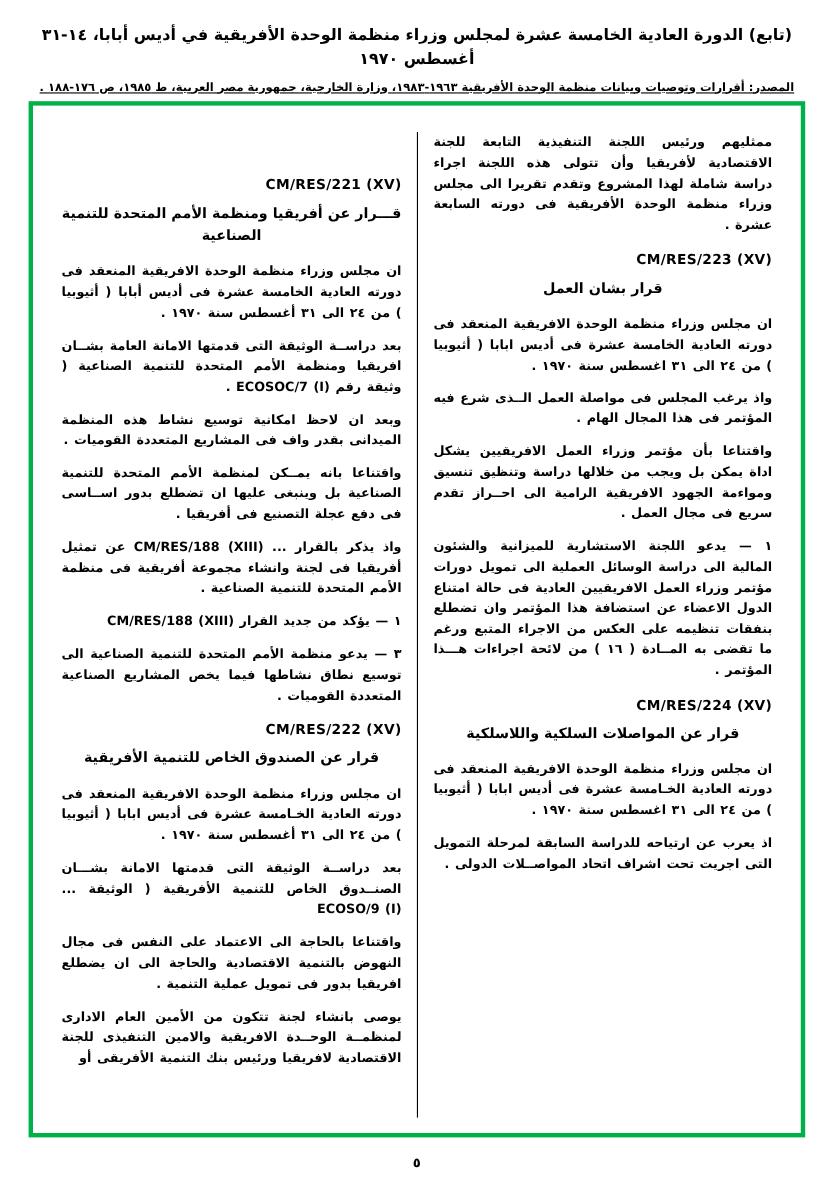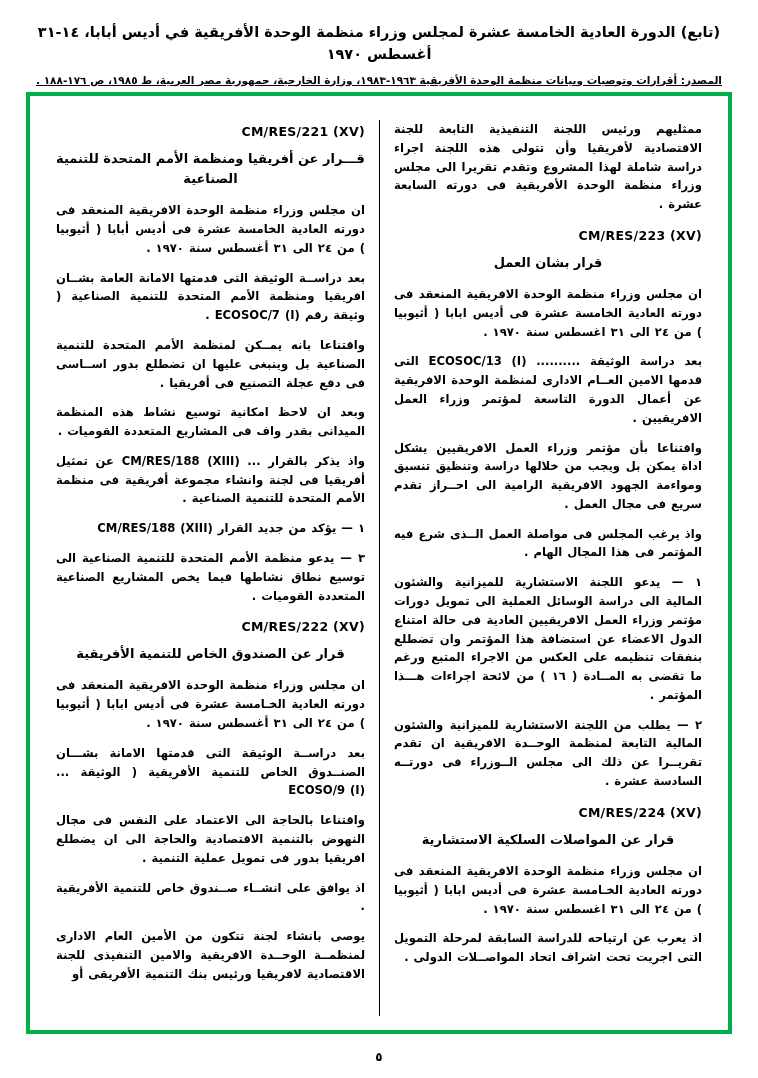--- a/index.html
+++ b/index.html
@@ -68,20 +68,21 @@
     overflow: hidden;
   }
   .col-right {
     padding-left: 14px;
     border-left: 1px solid #000000;
     padding-right: 4px;
   }
   .col-left {
     padding-right: 14px;
     padding-left: 4px;
+    margin-top: 36px;
   }
   p.para {
     margin: 0 0 11px 0;
     font-size: 11.6px;
     line-height: 1.62;
     text-align: justify;
     text-align-last: right;
     font-weight: bold;
     word-spacing: 1px;
   }
@@ -127,44 +128,41 @@
   </div>
 
   <div class="frame"></div>
 
   <div class="columns">
     <div class="col col-right" id="col-right">
         <p class="para first">ممثليهم ورئيس اللجنة التنفيذية التابعة للجنة الاقتصادية لأفريقيا وأن تتولى هذه اللجنة اجراء دراسة شاملة لهذا المشروع وتقدم تقريرا الى مجلس وزراء منظمة الوحدة الأفريقية فى دورته السابعة عشرة .</p>
         <div class="res-code">CM/RES/223 (XV)</div>
         <div class="res-title">قرار بشان العمل</div>
         <p class="para">ان مجلس وزراء منظمة الوحدة الافريقية المنعقد فى دورته العادية الخامسة عشرة فى أديس ابابا ( أثيوبيا ) من ٢٤ الى ٣١ اغسطس سنة ١٩٧٠ .</p>
-        <p class="para">بعد دراسة الوثيقة .......... (ECOSOC/13 (I التى قدمها الامين العــام الادارى لمنظمة الوحدة الافريقية عن أعمال الدورة التاسعة لمؤتمر وزراء العمل الافريقيين .</p>
+        <p class="para">واذ يرغب المجلس فى مواصلة العمل الــذى شرع فيه المؤتمر فى هذا المجال الهام .</p>
         <p class="para">واقتناعا بأن مؤتمر وزراء العمل الافريقيين يشكل اداة يمكن بل ويجب من خلالها دراسة وتنظيق تنسيق ومواءمة الجهود الافريقية الرامية الى احــراز تقدم سريع فى مجال العمل .</p>
-        <p class="para">واذ يرغب المجلس فى مواصلة العمل الــذى شرع فيه المؤتمر فى هذا المجال الهام .</p>
         <p class="para">١ — يدعو اللجنة الاستشارية للميزانية والشئون المالية الى دراسة الوسائل العملية الى تمويل دورات مؤتمر وزراء العمل الافريقيين العادية فى حالة امتناع الدول الاعضاء عن استضافة هذا المؤتمر وان تضطلع بنفقات تنظيمه على العكس من الاجراء المتبع ورغم ما تقضى به المــادة ( ١٦ ) من لائحة اجراءات هـــذا المؤتمر .</p>
-        <p class="para">٢ — يطلب من اللجنة الاستشارية للميزانية والشئون المالية التابعة لمنظمة الوحــدة الافريقية ان تقدم تقريــرا عن ذلك الى مجلس الــوزراء فى دورتــه السادسة عشرة .</p>
         <div class="res-code">CM/RES/224 (XV)</div>
-        <div class="res-title">قرار عن المواصلات السلكية الاستشارية</div>
+        <div class="res-title">قرار عن المواصلات السلكية واللاسلكية</div>
         <p class="para">ان مجلس وزراء منظمة الوحدة الافريقية المنعقد فى دورته العادية الخـامسة عشرة فى أديس ابابا ( أثيوبيا ) من ٢٤ الى ٣١ اغسطس سنة ١٩٧٠ .</p>
         <p class="para">اذ يعرب عن ارتياحه للدراسة السابقة لمرحلة التمويل التى اجريت تحت اشراف اتحاد المواصــلات الدولى .</p>
       </div>
     <div class="col col-left" id="col-left">
         <div class="res-code tight">CM/RES/221 (XV)</div>
         <div class="res-title">قـــرار عن أفريقيا ومنظمة الأمم المتحدة للتنمية الصناعية</div>
         <p class="para">ان مجلس وزراء منظمة الوحدة الافريقية المنعقد فى دورته العادية الخامسة عشرة فى أديس أبابا ( أثيوبيا ) من ٢٤ الى ٣١ أغسطس سنة ١٩٧٠ .</p>
         <p class="para">بعد دراســة الوثيقة التى قدمتها الامانة العامة بشــان افريقيا ومنظمة الأمم المتحدة للتنمية الصناعية ( وثيقة رقم (ECOSOC/7 (I .</p>
+        <p class="para">وبعد ان لاحظ امكانية توسيع نشاط هذه المنظمة الميدانى بقدر واف فى المشاريع المتعددة القوميات .</p>
         <p class="para">واقتناعا بانه يمــكن لمنظمة الأمم المتحدة للتنمية الصناعية بل وينبغى عليها ان تضطلع بدور اســاسى فى دفع عجلة التصنيع فى أفريقيا .</p>
-        <p class="para">وبعد ان لاحظ امكانية توسيع نشاط هذه المنظمة الميدانى بقدر واف فى المشاريع المتعددة القوميات .</p>
         <p class="para">واذ يذكر بالقرار ... (CM/RES/188 (XIII عن تمثيل أفريقيا فى لجنة وانشاء مجموعة أفريقية فى منظمة الأمم المتحدة للتنمية الصناعية .</p>
         <p class="para">١ — يؤكد من جديد القرار (CM/RES/188 (XIII</p>
         <p class="para">٣ — يدعو منظمة الأمم المتحدة للتنمية الصناعية الى توسيع نطاق نشاطها فيما يخص المشاريع الصناعية المتعددة القوميات .</p>
         <div class="res-code">CM/RES/222 (XV)</div>
         <div class="res-title">قرار عن الصندوق الخاص للتنمية الأفريقية</div>
         <p class="para">ان مجلس وزراء منظمة الوحدة الافريقية المنعقد فى دورته العادية الخـامسة عشرة فى أديس ابابا ( أثيوبيا ) من ٢٤ الى ٣١ أغسطس سنة ١٩٧٠ .</p>
         <p class="para">بعد دراســة الوثيقة التى قدمتها الامانة بشـــان الصنــدوق الخاص للتنمية الأفريقية ( الوثيقة ... (ECOSO/9 (I</p>
         <p class="para">واقتناعا بالحاجة الى الاعتماد على النفس فى مجال النهوض بالتنمية الاقتصادية والحاجة الى ان يضطلع افريقيا بدور فى تمويل عملية التنمية .</p>
-        <p class="para">اذ يوافق على انشــاء صــندوق خاص للتنمية الأفريقية .</p>
         <p class="para">يوصى بانشاء لجنة تتكون من الأمين العام الادارى لمنظمــة الوحــدة الافريقية والامين التنفيذى للجنة الاقتصادية لافريقيا ورئيس بنك التنمية الأفريقى أو</p>
       </div>
   </div>
 
   <div class="page-number">٥</div>
 </div>
 
 </body></html>

